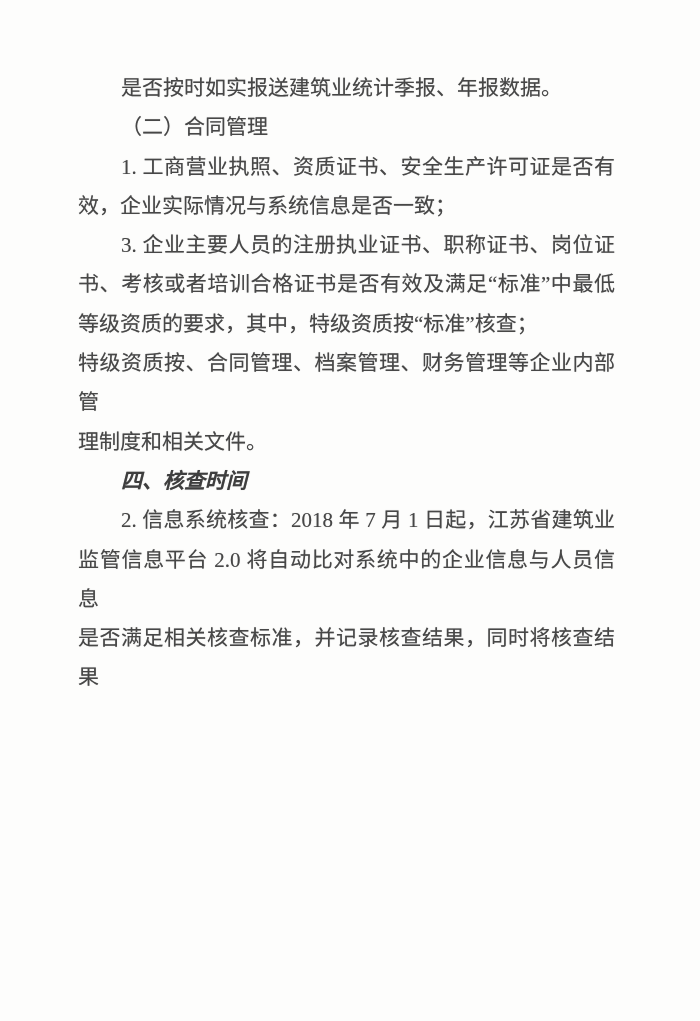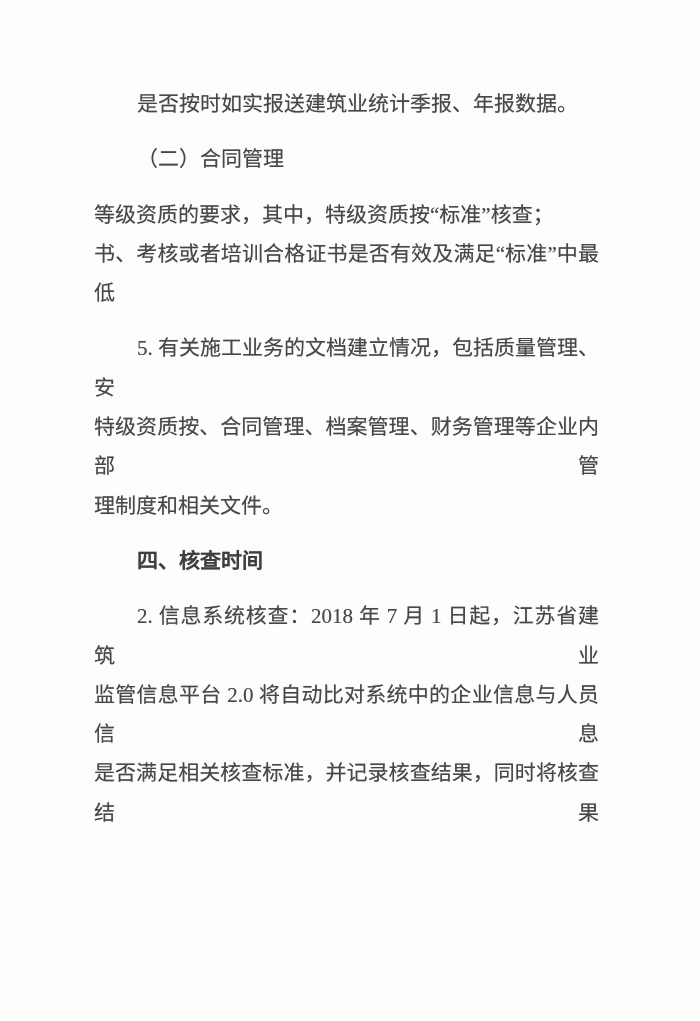--- a/index.html
+++ b/index.html
@@ -15,21 +15,21 @@
     background: #fdfdfc;
     overflow: hidden;
   }
   .text-block {
     position: absolute;
     left: 78px;
     top: 69px;
     width: 537px;
   }
   .para {
-    margin: 16px;
+    margin: 0;
     padding: 0;
   }
   .line {
     font-family: "Liberation Serif", "DejaVu Serif", serif;
     font-size: 21px;
     line-height: 39.3px;
     color: #474747;
     text-align: justify;
     text-shadow: 0 0 0.7px rgba(95, 95, 95, 0.55);
     white-space: normal;
@@ -38,46 +38,51 @@
   .line.fill {
     text-align-last: justify;
   }
   
   .line.indent {
     text-indent: 43px;
   }
   .line.heading {
     font-weight: bold;
     color: #3e3e3e;
+    font-style: italic;
   }
 </style>
 </head>
 <body>
 
 <div class="page">
   <div class="text-block">
 
     <div class="para">
       <div class="line indent">是否按时如实报送建筑业统计季报、年报数据。</div>
     </div>
 
     <div class="para">
       <div class="line indent">（二）合同管理</div>
     </div>
 
-
-
     <div class="para">
-      <div class="line">等级资质的要求，其中，特级资质按“标准”核查；</div>
-      <div class="line fill">书、考核或者培训合格证书是否有效及满足“标准”中最低</div>
+      <div class="line indent fill">1. 工商营业执照、资质证书、安全生产许可证是否有</div>
+      <div class="line">效，企业实际情况与系统信息是否一致；</div>
     </div>
 
 
     <div class="para">
-      <div class="line indent fill">5. 有关施工业务的文档建立情况，包括质量管理、安</div>
+      <div class="line indent fill">3. 企业主要人员的注册执业证书、职称证书、岗位证</div>
+      <div class="line fill">书、考核或者培训合格证书是否有效及满足“标准”中最低</div>
+      <div class="line">等级资质的要求，其中，特级资质按“标准”核查；</div>
+    </div>
+
+
+    <div class="para">
       <div class="line fill">特级资质按、合同管理、档案管理、财务管理等企业内部管</div>
       <div class="line">理制度和相关文件。</div>
     </div>
 
     <div class="para">
       <div class="line indent heading">四、核查时间</div>
     </div>
 
     <div class="para">
     </div>

